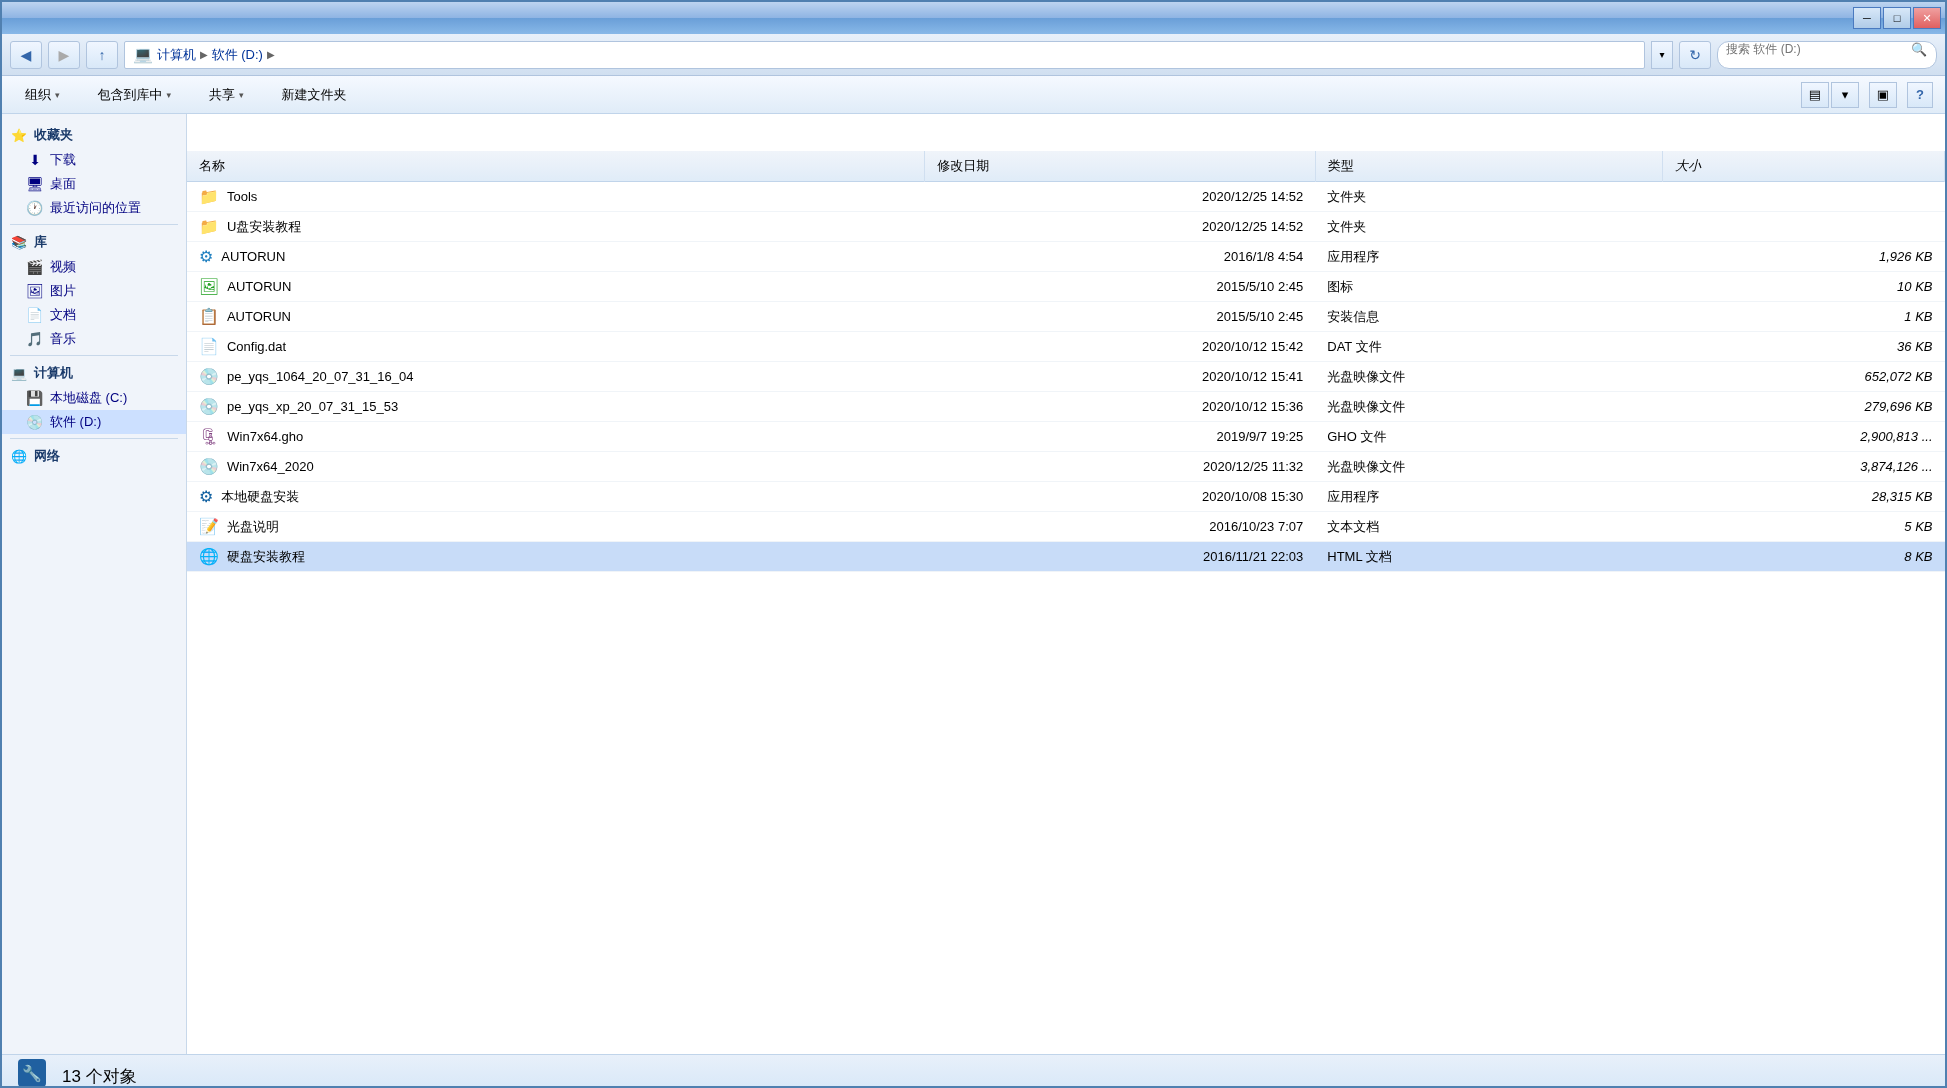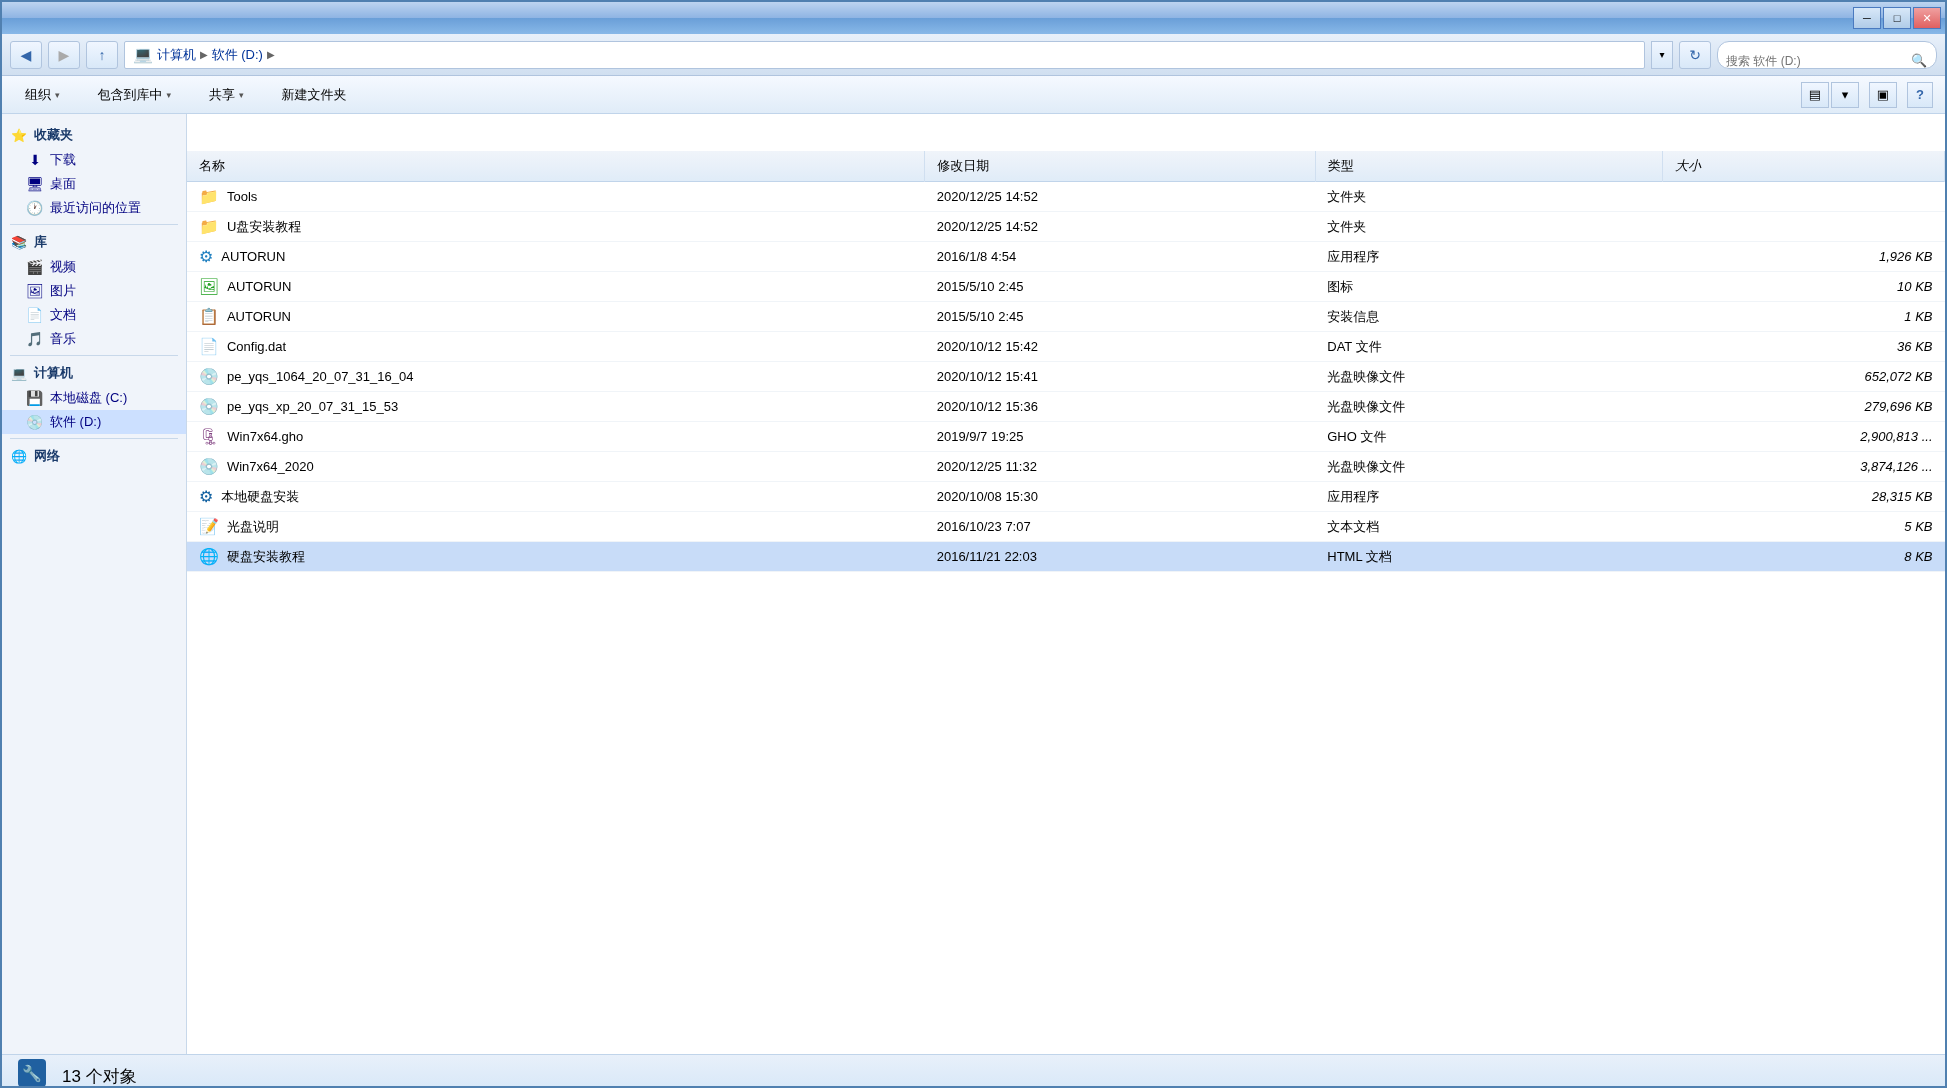--- a/index.html
+++ b/index.html
@@ -109,21 +109,21 @@
       justify-content: center;
       font-size: 14px;
       color: #3366aa;
     }
     .search-box {
       width: 220px;
       height: 28px;
       border: 1px solid #b0c4de;
       border-radius: 12px;
       display: flex;
-      align-items: flex-end;
+      align-items: flex-start;
       padding: 0 8px;
       background: #fff;
       gap: 4px;
     }
     .search-input {
       border: none;
       outline: none;
       font-size: 12px;
       color: #888;
       width: 100%;
@@ -270,21 +270,21 @@
       border-bottom: 1px solid #f0f4f8;
       white-space: nowrap;
     }
     .file-table tr.selected {
       background: #c8dcf8;
     }
     .file-table tr.selected td {
       color: #000;
     }
     .col-name { width: 340px; }
-    .col-date { width: 180px; }
+    .col-date { width: 180px; text-align: right; }
     .col-type { width: 160px; }
     .col-size { width: 130px; text-align: right; font-style: italic; }
 
     .file-icon {
       display: inline-flex;
       align-items: center;
       gap: 8px;
     }
 
     

